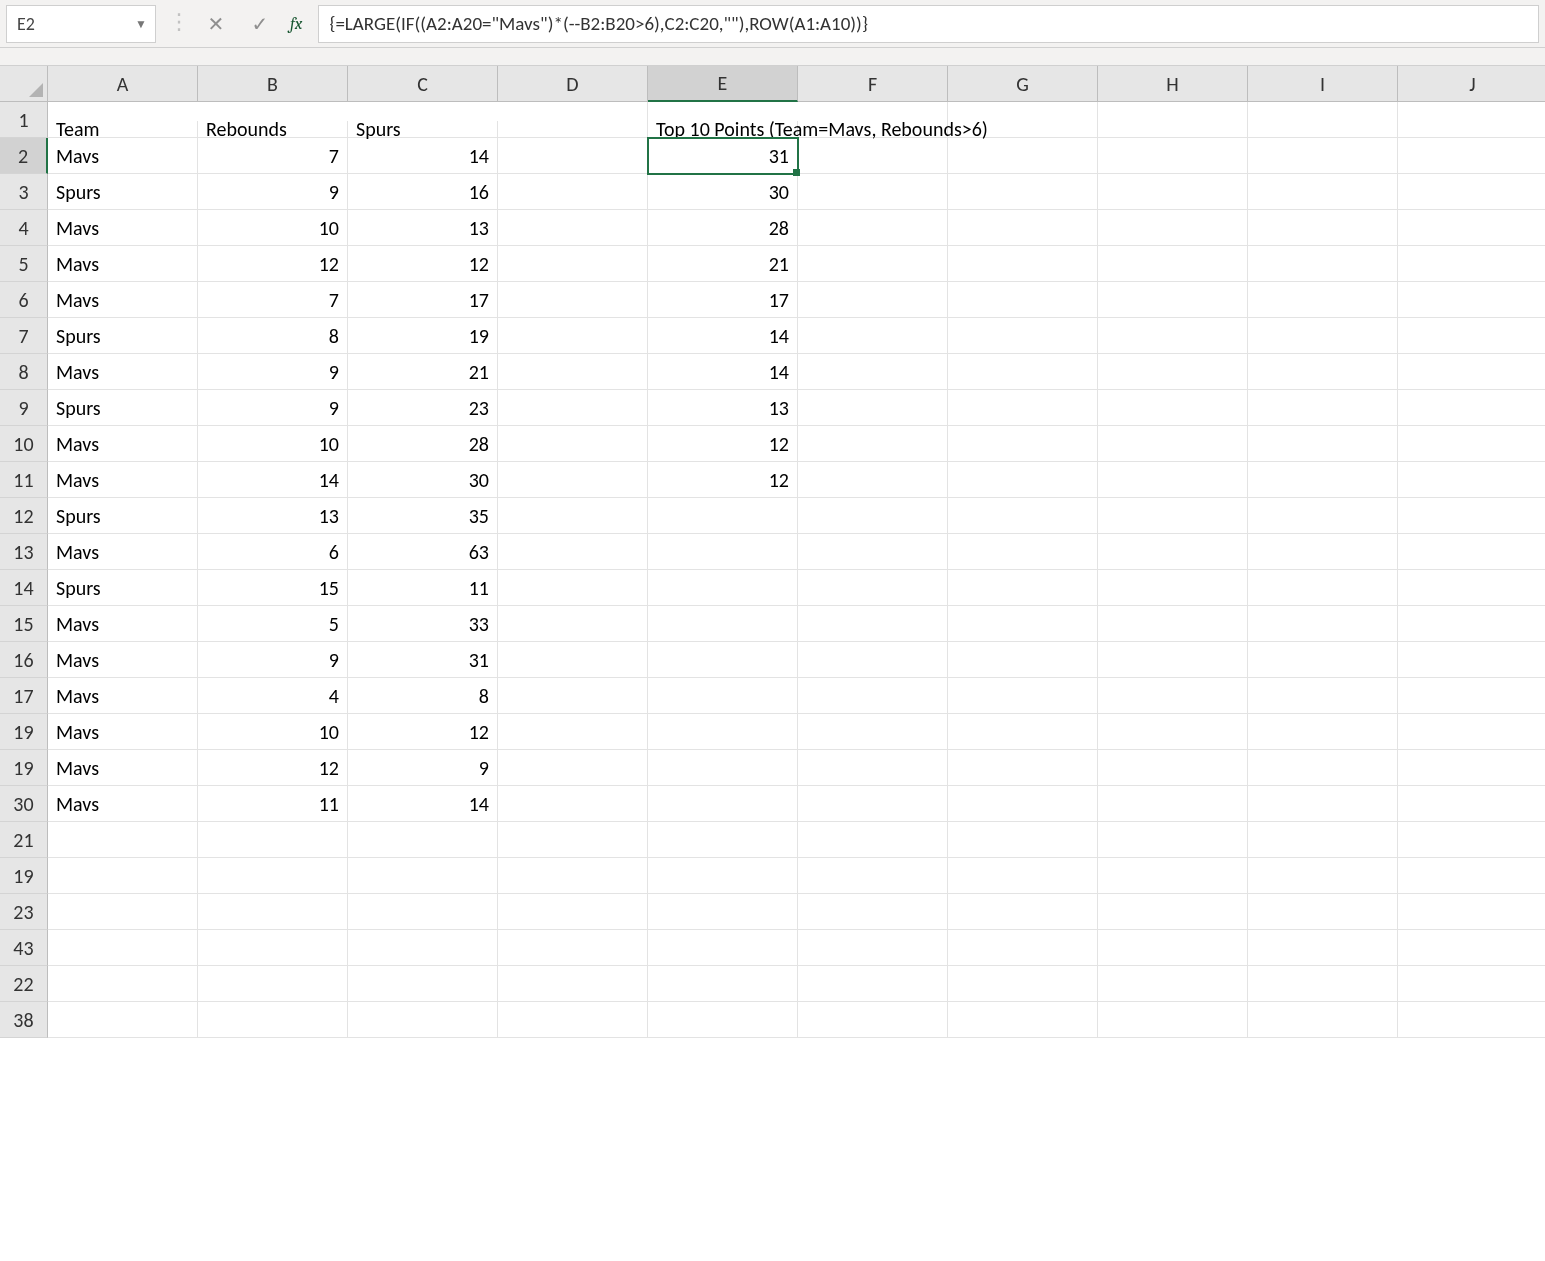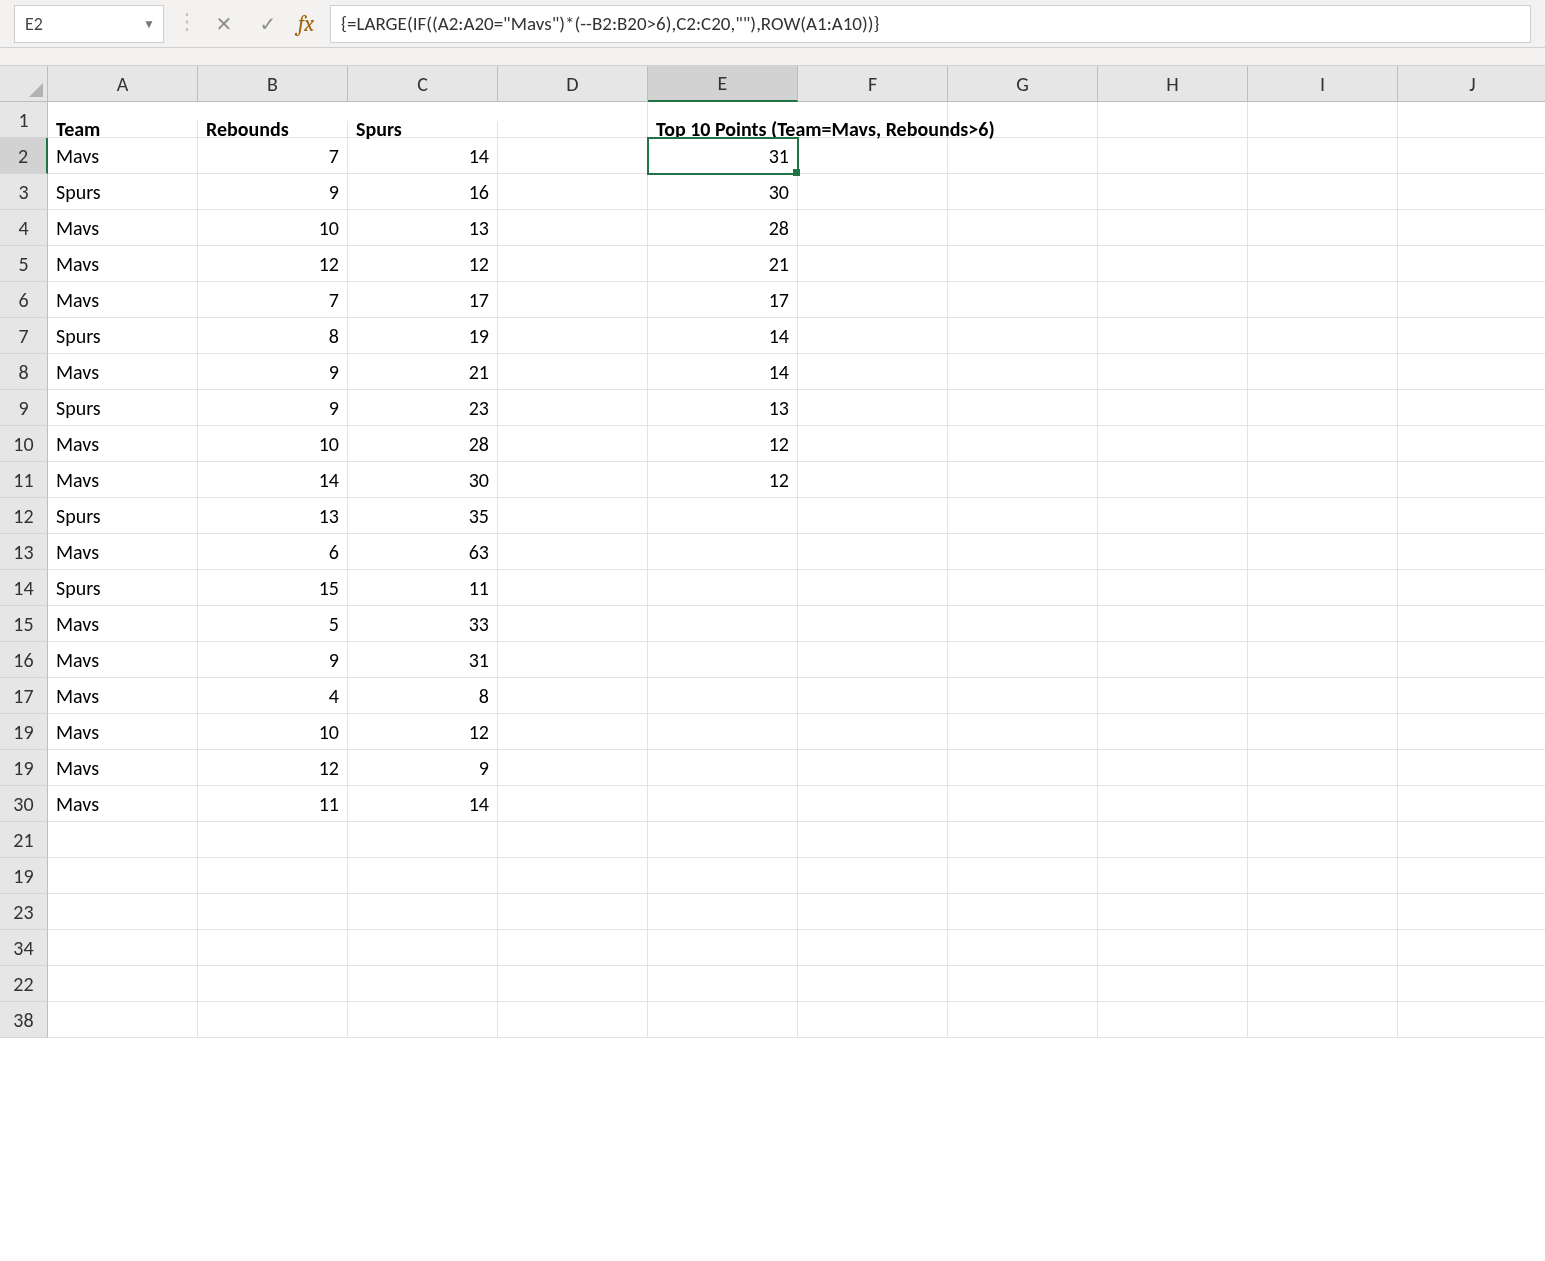--- a/index.html
+++ b/index.html
@@ -11,21 +11,21 @@
     user-select: none;
   }
 
   
   .formula-bar {
     display: flex;
     align-items: center;
     background: #f3f2f1;
     border-bottom: 1px solid #d0d0d0;
     height: 48px;
-    padding: 3px 14px;
+    padding: 3px 6px;
     gap: 6px;
   }
   .name-box {
     width: 150px;
     height: 38px;
     background: #ffffff;
     border: 1px solid #cfcfcf;
     display: flex;
     align-items: center;
     justify-content: space-between;
@@ -49,22 +49,22 @@
     font-size: 20px;
   }
   .fx-divider {
     color: #c2c2c2;
     font-size: 22px;
     padding-bottom: 4px;
   }
   .fx-label {
     font-style: italic;
     font-family: "Cambria Math", Cambria, serif;
-    color: #a16207;
-    font-size: 22px;
+    color: #14532d;
+    font-size: 17px;
     padding: 0 4px;
   }
   .formula-input {
     flex: 1;
     height: 38px;
     background: #ffffff;
     border: 1px solid #cfcfcf;
     padding: 0 10px;
     font-size: 19px;
     color: #333;
@@ -127,21 +127,21 @@
     border-right: 1px solid #e3e3e3;
     border-bottom: 1px solid #e3e3e3;
     padding: 0 8px;
     display: flex;
     align-items: center;
     white-space: nowrap;
     overflow: visible;
     position: relative;
   }
   .cell.num { justify-content: flex-end; }
-  .cell.bold { font-weight: 700; margin-top: 19px; }
+  .cell.bold { font-weight: 400; margin-top: 19px; }
   .cell.selected {
     outline: 2px solid #217346;
     outline-offset: -1px;
     z-index: 2;
   }
   .cell.selected::after{
     content:"";
     position:absolute;
     right:-3px; bottom:-3px;
     width:7px;height:7px;
@@ -431,21 +431,21 @@
     <div class="cell"></div>
     <div class="cell"></div>
     <div class="cell"></div>
     <div class="cell"></div>
     <div class="cell"></div>
     <div class="cell"></div>
     <div class="cell"></div>
     <div class="cell"></div>
     <div class="cell"></div>
     <div class="cell"></div>
-    <div class="row-head">34</div>
+    <div class="row-head">43</div>
     <div class="cell"></div>
     <div class="cell"></div>
     <div class="cell"></div>
     <div class="cell"></div>
     <div class="cell"></div>
     <div class="cell"></div>
     <div class="cell"></div>
     <div class="cell"></div>
     <div class="cell"></div>
     <div class="cell"></div>

